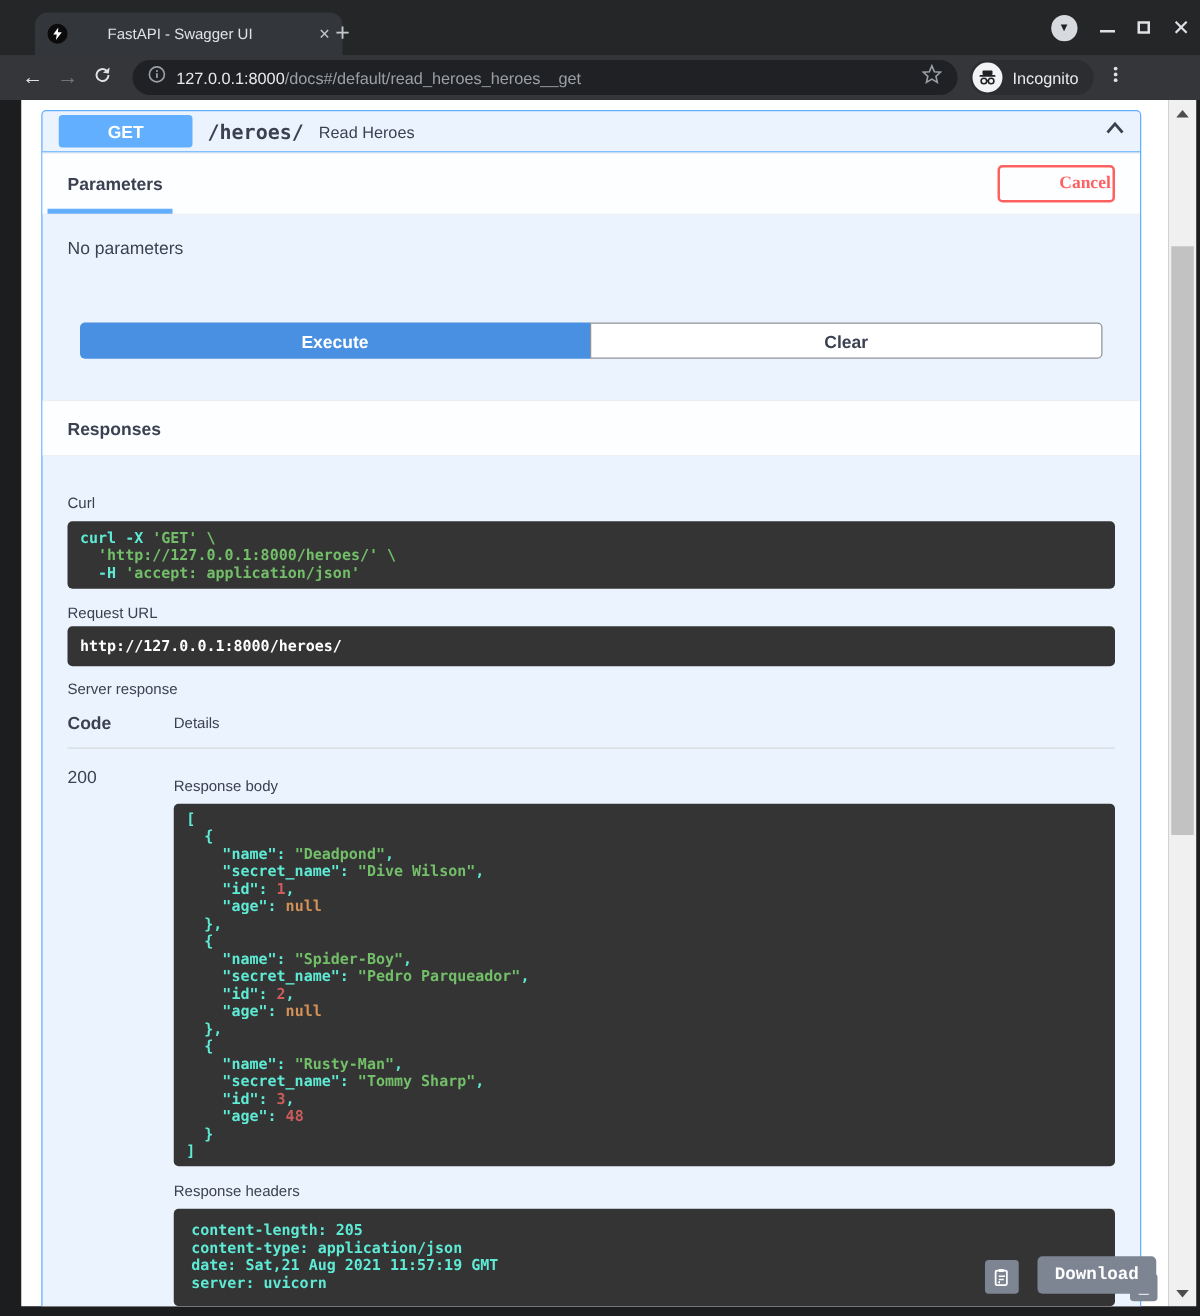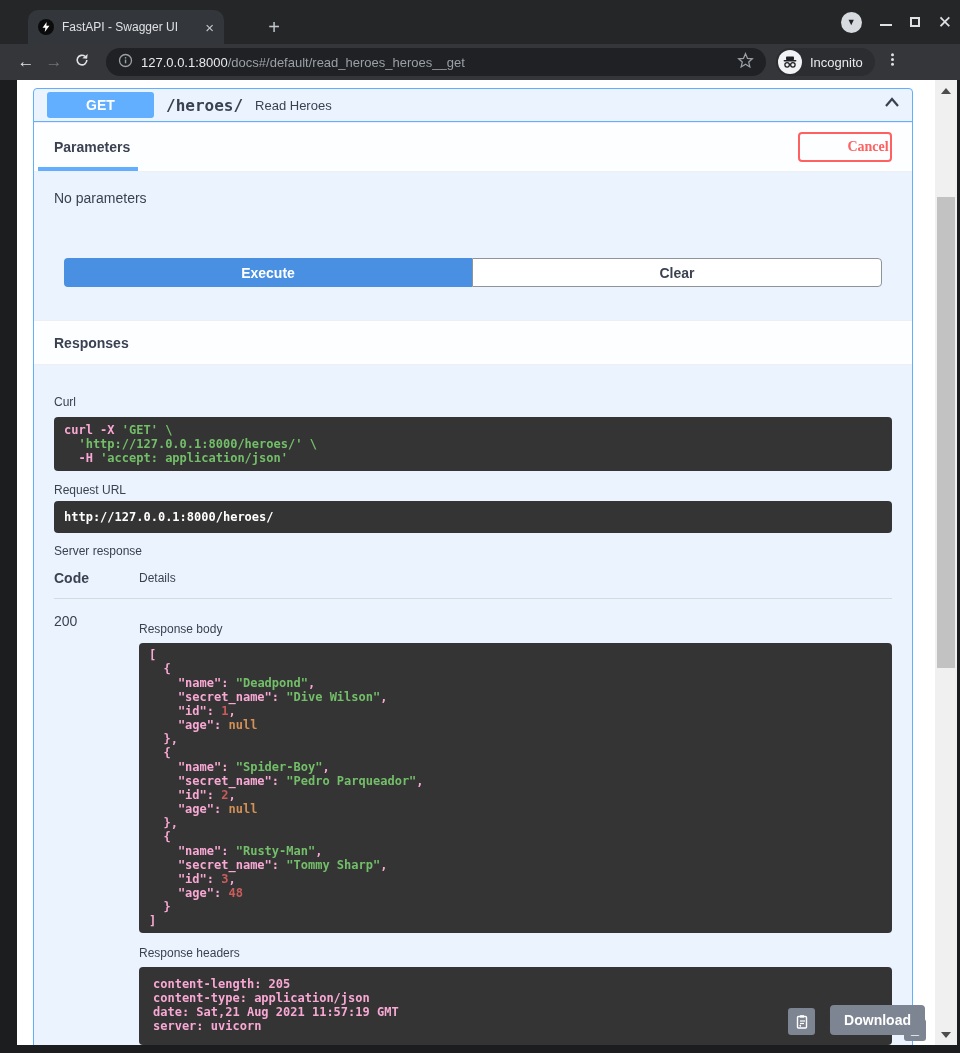--- a/index.html
+++ b/index.html
@@ -9,22 +9,22 @@
     background:#1c1d1f;
     position:relative;
   }
   :root{
     --get:#61affe; --exec:#4990e2; --cancel:#ff6060;
     --codebg:#343434; --curlbg:#3b3e44;
     --tok-g:#73bf69; --tok-r:#cb5c5c; --tok-o:#d39057;
   }
   
   .tabstrip{position:absolute;left:0;top:0;width:960px;height:44px;background:#242628;}
-  .tab{position:absolute;left:28px;top:10px;width:196px;height:34px;background:#33363a;
-       border-radius:10px 10px 0 0;display:flex;align-items:center;padding:0 10px;}
+  .tab{position:absolute;left:28px;top:10px;width:246px;height:34px;background:#33363a;
+       border-radius:10px 10px 0 0;display:flex;align-items:center;padding:0 10px;gap:24px;}
   .favicon{width:16px;height:16px;border-radius:50%;background:#0b0b0b;display:flex;
            align-items:center;justify-content:center;flex:0 0 16px;}
   .tab-title{color:#dfe1e5;font-size:12px;margin-left:8px;white-space:nowrap;overflow:hidden;flex:1;}
   .tab-close{color:#c3c7cc;font-size:15px;line-height:15px;margin-left:6px;cursor:default;}
   .newtab{position:absolute;left:262px;top:15px;width:24px;height:24px;color:#c3c7cc;
           font-size:20px;line-height:24px;text-align:center;}
   .winbtns{position:absolute;right:8px;top:0;height:44px;display:flex;align-items:center;gap:18px;}
   .tabsearch{width:21px;height:21px;border-radius:50%;background:#d7dade;display:flex;
              align-items:center;justify-content:center;color:#202124;font-size:9px;}
   .win-min{width:12px;height:2px;background:#dfe1e5;margin-top:6px;}
@@ -95,24 +95,24 @@
   .divider{border-top:1px solid #d5dae0;margin-top:12px;}
   .resp-row{display:flex;margin-top:14px;}
   .status-code{font-size:14px;color:#3b4151;}
   .details-col{flex:1;}
   .respbody-label{margin-top:9px;}
   .json-block{margin-top:7px;padding:5px 10px;height:290px;position:relative;}
   .json-actions{position:absolute;right:10px;bottom:10px;display:flex;align-items:flex-end;gap:15px;}
   .copy-btn2{width:27px;height:27px;background:#7d8492;border:none;border-radius:3px;
              display:flex;align-items:center;justify-content:center;}
   .btn-download{height:30px;padding:0 14px;background:#7d8492;border:none;border-radius:4px;color:#fff;
-                font-weight:bold;font-size:14px;font-family:Liberation Sans, sans-serif;}
+                font-weight:bold;font-size:14px;font-family:Liberation Mono, monospace;}
   .resphdr-label{margin-top:13px;}
   .hdrs-block{margin-top:7px;padding:10px 14px;height:78px;}
-  .tok-w{color:#f9a8d4;}
+  .tok-w{color:#5eead4;}
   .tok-g{color:var(--tok-g);}
   .tok-r{color:var(--tok-r);}
   .tok-o{color:var(--tok-o);}
   .chevron{margin-left:auto;}
 </style>
 </head>
 <body>
 
 <div class="tabstrip">
   <div class="tab">

